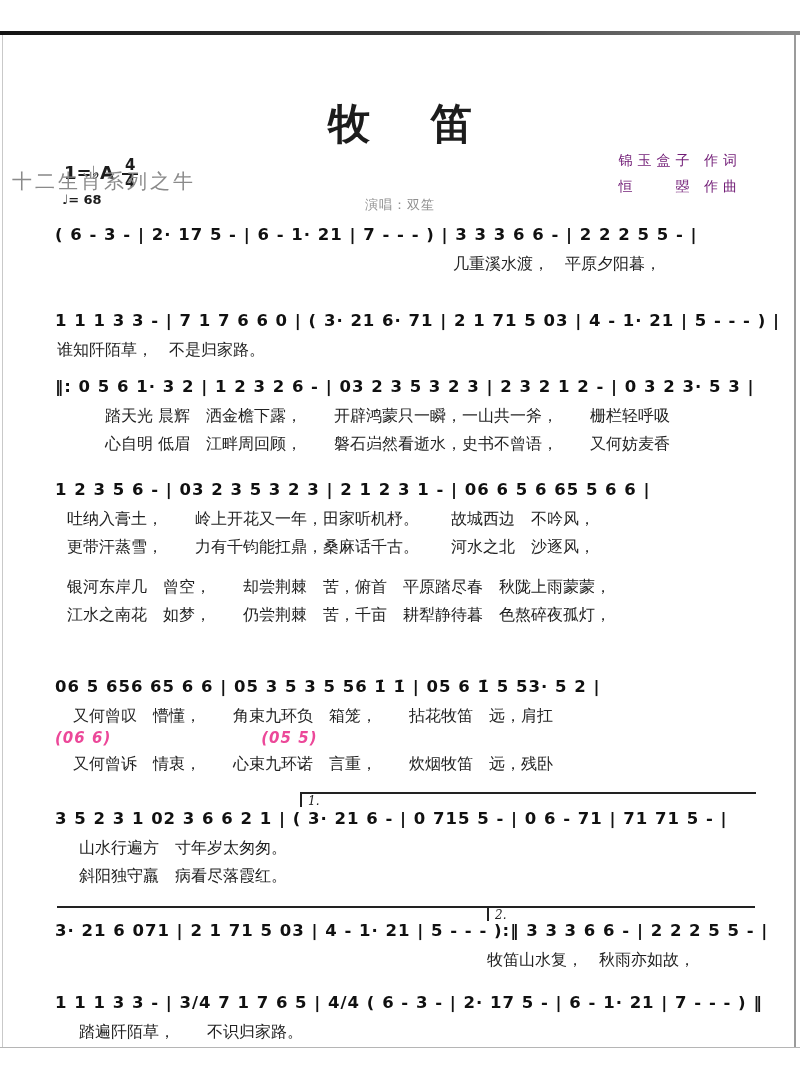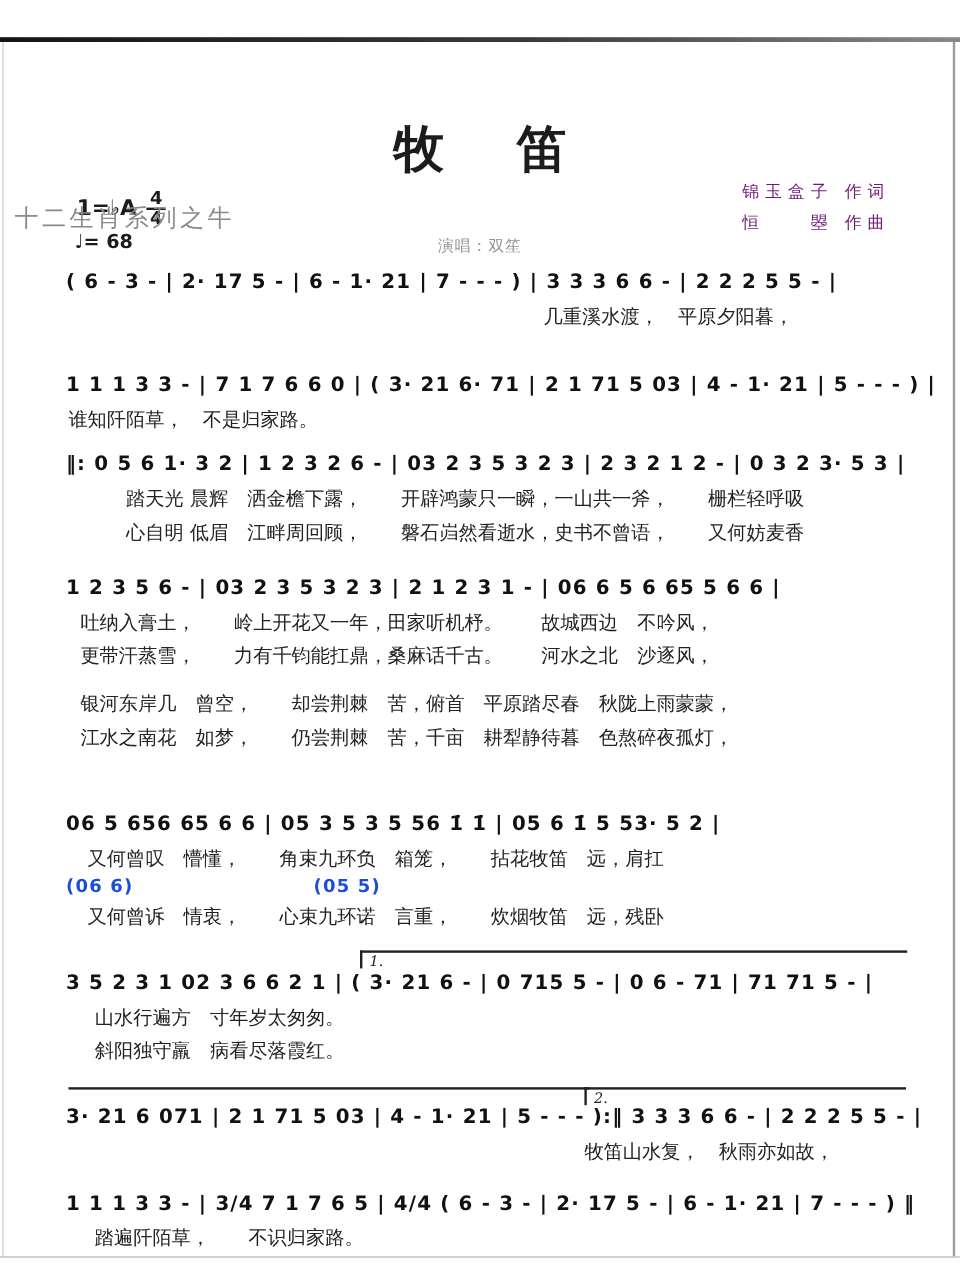--- a/index.html
+++ b/index.html
@@ -19,41 +19,41 @@
     position:absolute;top:96px;left:0;width:100%;text-align:center;
     font-size:42px;font-weight:bold;letter-spacing:60px;text-indent:60px;
     font-family:"DejaVu Serif","Liberation Serif",serif;
   }
   .keyline{position:absolute;left:64px;top:158px;font-size:18px;font-weight:bold;
     font-family:"DejaVu Sans","Liberation Sans",sans-serif;}
   .meter{display:inline-flex;flex-direction:column;vertical-align:middle;
     margin-left:8px;line-height:1.02;font-size:15px;text-align:center;}
   .meter .mt{border-bottom:2px solid #1c1c1c;padding:0 3px;}
   .meter .mb{padding:0 3px;}
-  .tempo{position:absolute;left:62px;top:192px;font-size:16px;font-weight:bold;
+  .tempo{position:absolute;left:62px;top:192px;font-size:13px;font-weight:bold;
     font-family:"DejaVu Sans","Liberation Sans",sans-serif;}
 
   .subtitle{position:absolute;top:168px;left:12px;width:100%;text-align:left;
     font-size:20px;color:#8a8a8a;letter-spacing:3px;}
   .singer{position:absolute;top:196px;left:0;width:100%;text-align:center;
     font-size:13px;color:#8f8f8f;letter-spacing:1px;}
   .credits{position:absolute;right:58px;top:148px;font-size:14px;color:#701a75;
     line-height:1.85;letter-spacing:5px;text-align:left;}
 
   .sys{position:absolute;left:55px;width:706px;}
   .not{
     font-family:"DejaVu Sans","Liberation Sans",sans-serif;
     font-weight:bold;font-size:16.5px;letter-spacing:1px;
     white-space:pre;line-height:26px;color:#111;
   }
   .lyr{font-size:16px;line-height:25px;margin-top:3px;white-space:pre;color:#222;}
   .alt{
     font-family:"DejaVu Sans","Liberation Sans",sans-serif;
     font-weight:bold;font-size:15px;letter-spacing:1px;line-height:20px;
-    white-space:pre;display:flex;color:#1d4ed8;
+    white-space:pre;display:flex;color:#ec4899;font-style:italic;
   }
   .alt .alt2{margin-left:150px;}
 
   .s0{top:222px}.s1{top:308px}.s2{top:374px}.s3{top:477px}.s4{top:571px}
   .s5{top:674px}.s6{top:806px}.s7{top:918px}.s8{top:990px}
 
   .s0 .lyr{padding-left:398px}
   .s1 .lyr{padding-left:2px}
   .s2 .lyr{padding-left:50px}
   .s3 .lyr{padding-left:12px}

